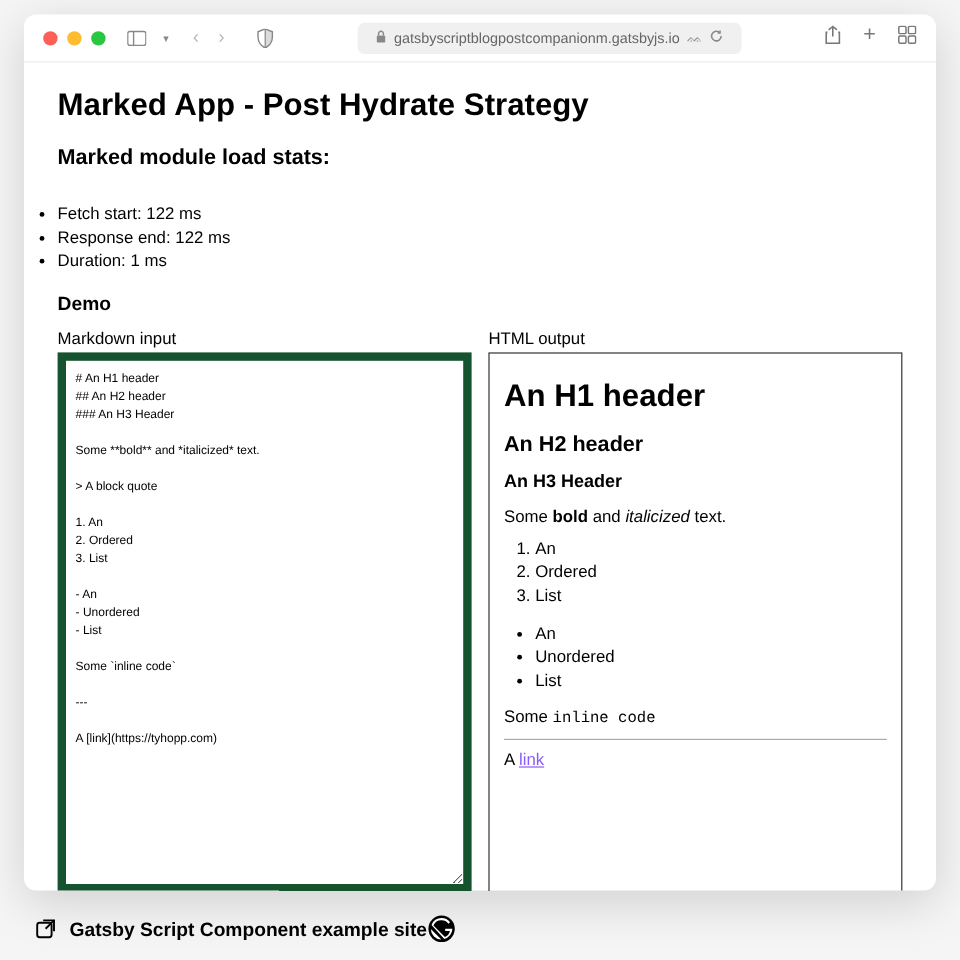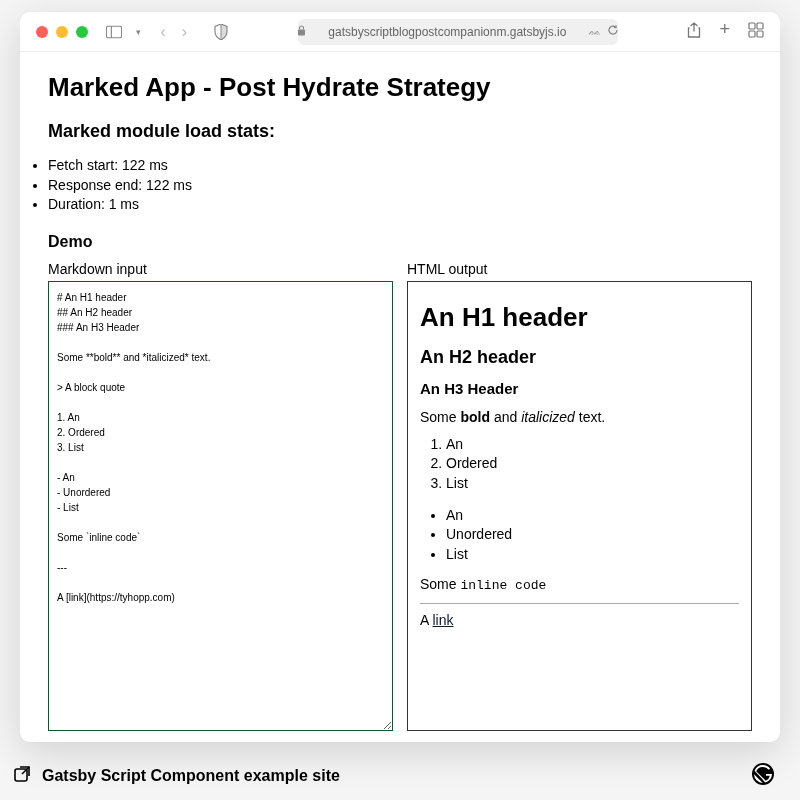--- a/index.html
+++ b/index.html
@@ -66,21 +66,21 @@
     .url-bar {
       flex: 1;
       max-width: 320px;
       margin: 15px auto;
       background: #f0f0f0;
       border-radius: 6px;
       height: 26px;
       display: flex;
       align-items: center;
       justify-content: center;
-      gap: 22px;
+      gap: 6px;
       font-size: 12px;
       color: #666;
       padding: 0 28px;
     }
     .right-icons {
       display: flex;
       gap: 18px;
       color: #777;
     }
     .content {
@@ -89,21 +89,21 @@
       flex: 1;
     }
     .page-title {
       font-size: 26px;
       font-weight: 800;
       margin-bottom: 18px;
     }
     .section-title {
       font-size: 18px;
       font-weight: 800;
-      margin-bottom: 14px;
+      margin-bottom: 27px;
     }
     .stats-list {
       margin-bottom: 18px;
       font-size: 14px;
     }
     .stats-list li {
       line-height: 1.4;
     }
     .demo-title {
       font-size: 16px;
@@ -115,21 +115,21 @@
       grid-template-columns: 1fr 1fr;
       gap: 14px;
     }
     .col-label {
       font-size: 14px;
       margin-bottom: 4px;
     }
     .markdown-input {
       width: 100%;
       height: 450px;
-      border: 1px solid #14532d;
+      border: 7px solid #14532d;
       padding: 8px;
       font-family: Arial, sans-serif;
       font-size: 10px;
       line-height: 1.5;
       resize: both;
       white-space: pre-wrap;
     }
     .html-output {
       border: 1px solid #333;
       padding: 10px 12px;
@@ -172,33 +172,33 @@
     .html-output code {
       font-family: "Courier New", monospace;
       font-size: 13px;
     }
     .html-output hr {
       border: none;
       border-top: 1px solid #aaa;
       margin: 8px 0;
     }
     .html-output a {
-      color: #0f172a;
+      color: #8b5cf6;
       text-decoration: underline;
     }
     .footer-bar {
       position: absolute;
       bottom: 0;
       left: 0;
       right: 13px;
       height: 48px;
       display: flex;
       align-items: center;
-      padding: 0 12px;
-      justify-content: space-between;
+      padding: 0 28px;
+      justify-content: flex-start;
     }
     .footer-left {
       display: flex;
       align-items: center;
       gap: 10px;
       font-size: 16px;
       font-weight: 700;
     }
     .lock-icon {
       font-size: 10px;

